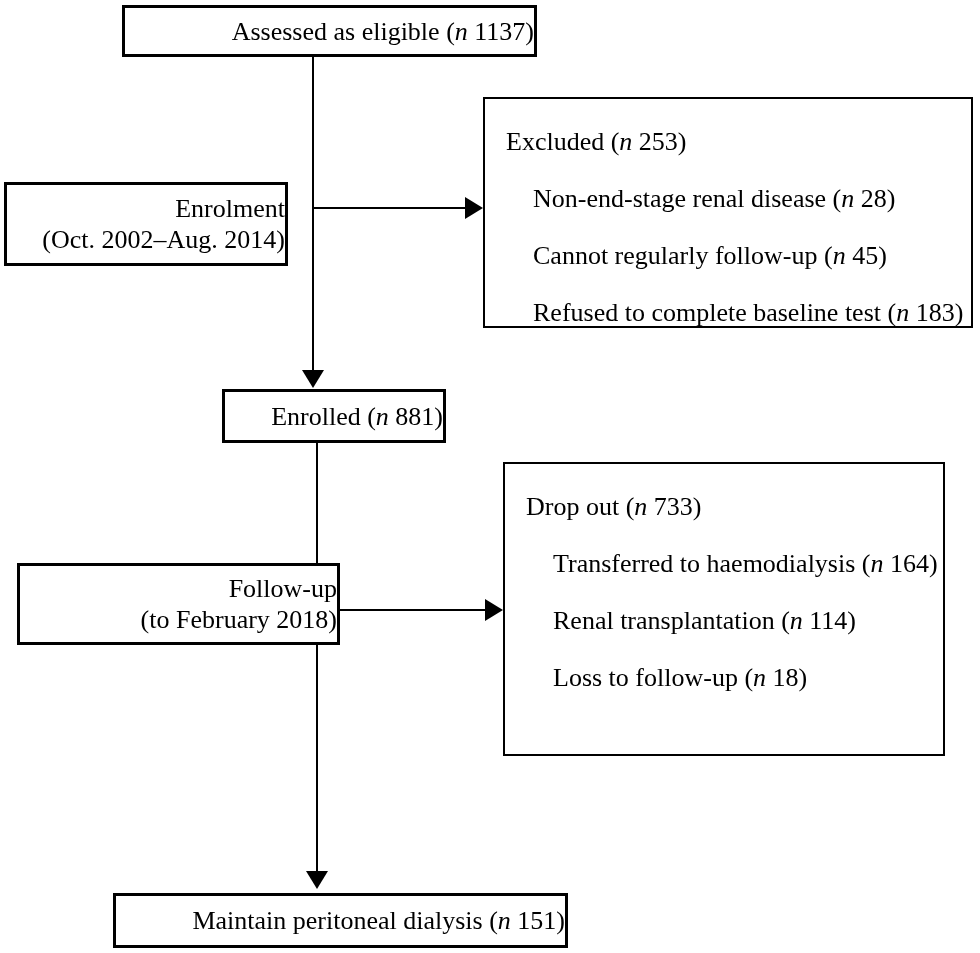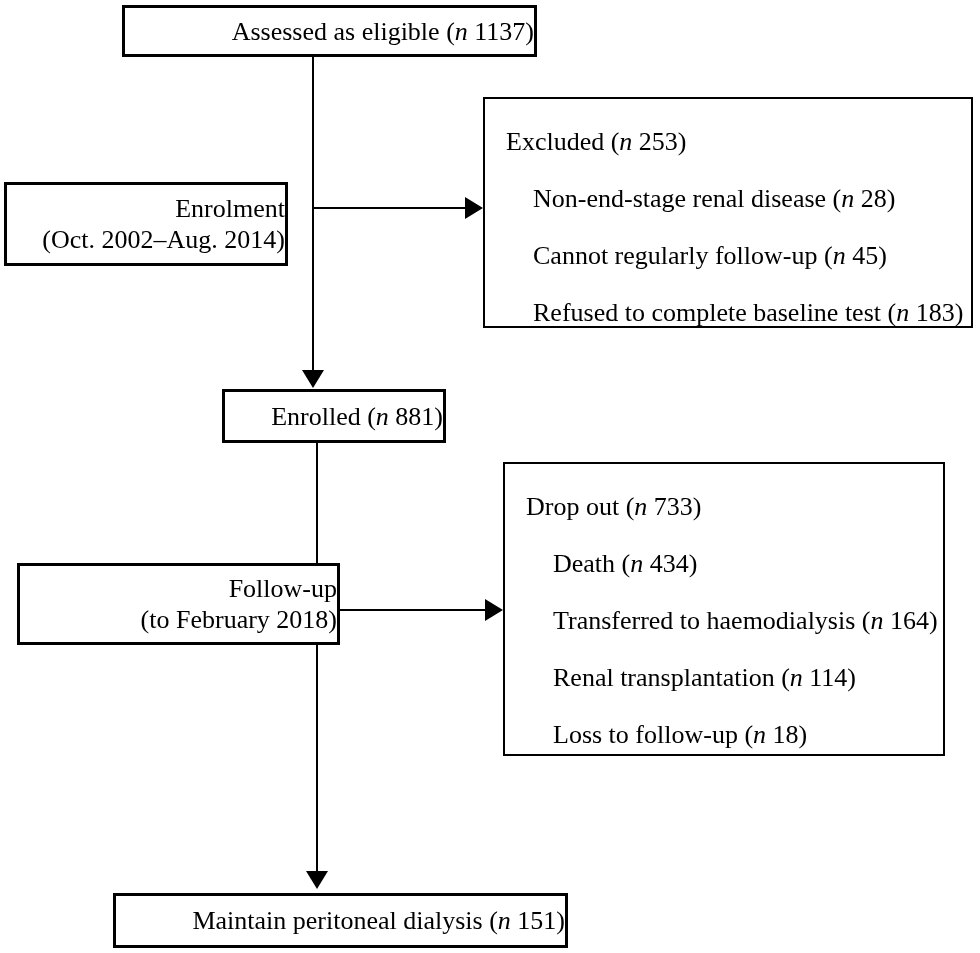--- a/index.html
+++ b/index.html
@@ -99,21 +99,20 @@
   <div class="stem" style="left:317px; top:609px; width:169px; height:2px;"></div>
   <div class="arrowhead right" style="left:485px; top:599px;"></div>
 
   <div class="box center" style="left:17px; top:563px; width:323px; height:82px;">
     <span>Follow-up</span>
     <span>(to February 2018)</span>
   </div>
 
   <div class="box thin list" style="left:503px; top:462px; width:442px; height:294px;">
     <div class="list-line list-title">Drop out (<i class="nvar">n</i> 733)</div>
-    <div class="list-line list-item">Death (<i class="nvar">n</i> 434)</div>
     <div class="list-line list-item">Transferred to haemodialysis (<i class="nvar">n</i> 164)</div>
     <div class="list-line list-item">Renal transplantation (<i class="nvar">n</i> 114)</div>
     <div class="list-line list-item">Loss to follow-up (<i class="nvar">n</i> 18)</div>
   </div>
 
   <div class="box center" style="left:113px; top:893px; width:455px; height:55px;padding-left:45px;">
     <span>Maintain peritoneal dialysis (<i class="nvar">n</i> 151)</span>
   </div>
 
 </div>

